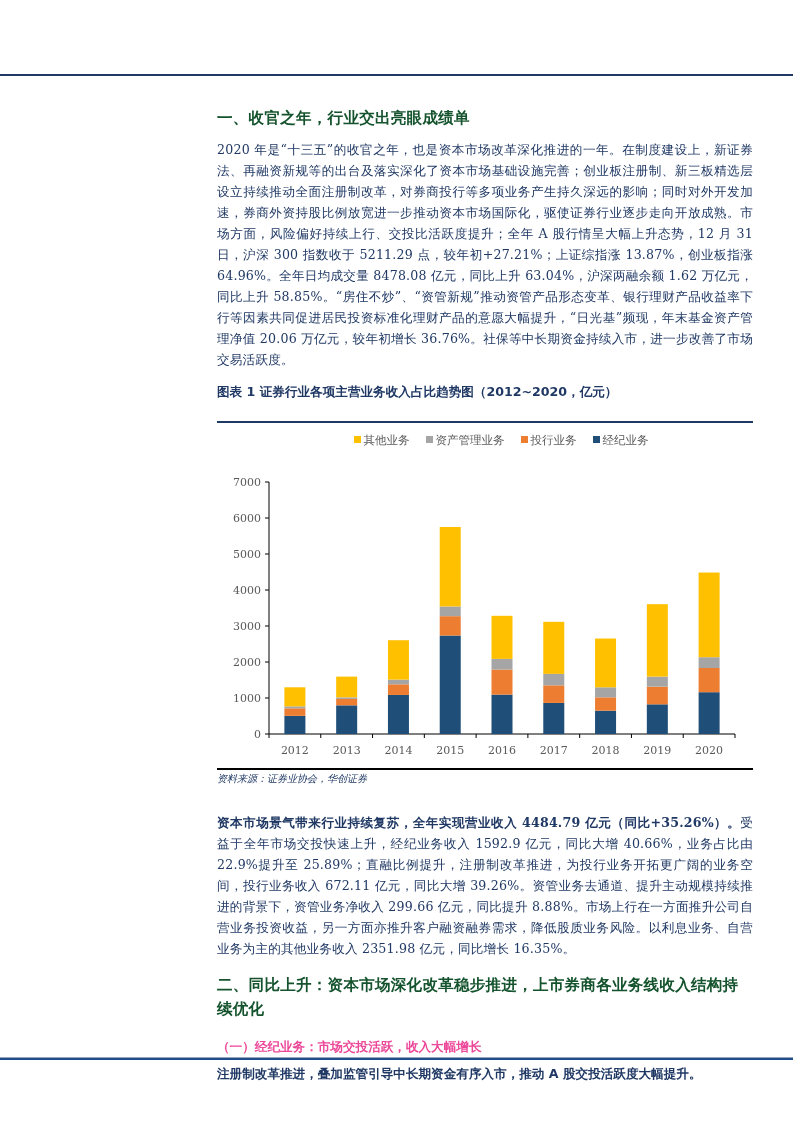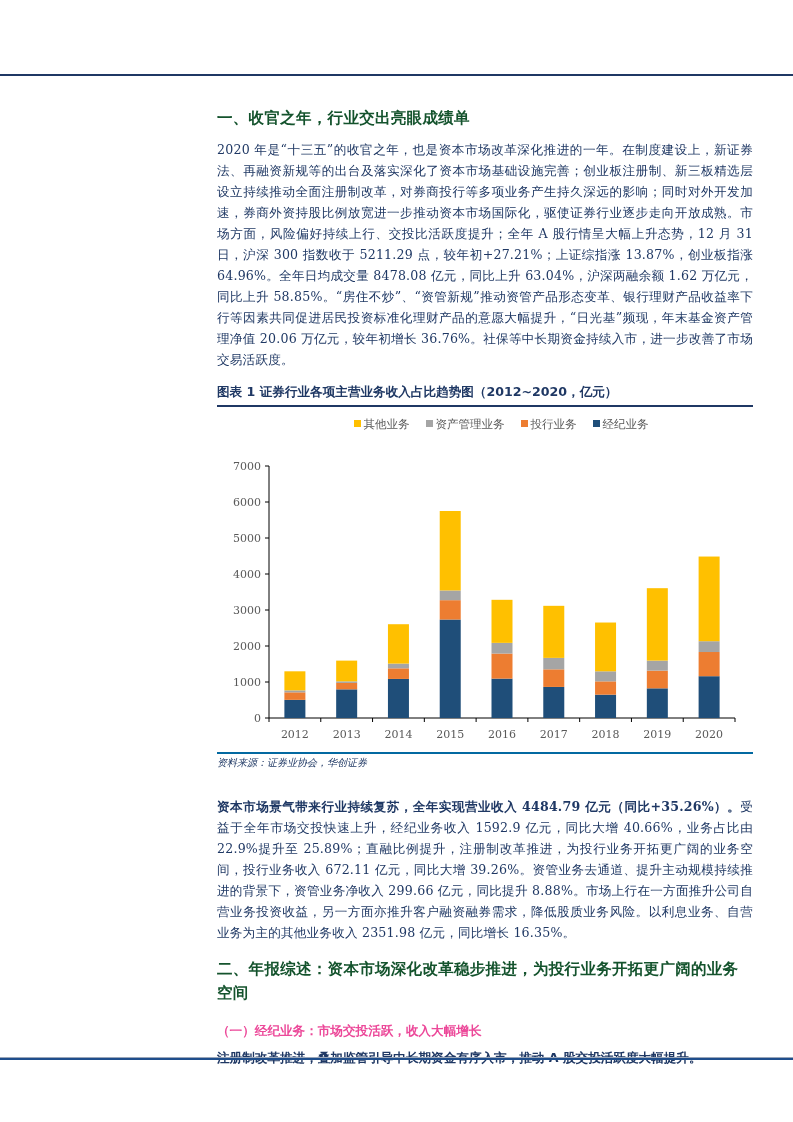--- a/index.html
+++ b/index.html
@@ -2,23 +2,23 @@
 <html><head>
 <meta charset="utf-8">
 <style>
   html,body{margin:0;padding:0;background:#fff;}
   body{width:793px;height:1122px;position:relative;overflow:hidden;font-family:"DejaVu Serif","Liberation Serif",serif;color:#1f3864;}
   .rule-top{position:absolute;left:0;top:74px;width:793px;height:2px;background:#1f3864;}
   .rule-bottom{position:absolute;left:0;top:1057px;width:793px;height:3px;background:linear-gradient(#9aa6b8 0 1px,#1f4e8c 1px 3px);}
   .content{position:absolute;left:217px;top:96px;width:536px;}
   h1{font-size:15.5px;font-weight:bold;margin:12px 0 10px 0;color:#14532d;letter-spacing:0.3px;font-family:"DejaVu Sans","Liberation Sans",sans-serif;}
   p{margin:0;font-size:12.6px;line-height:21px;color:#1f3864;text-align:justify;letter-spacing:0.2px;}
-  .fig-title{margin-top:14px;font-size:12.6px;font-weight:bold;color:#1f3864;padding-bottom:4px;border-bottom:2px solid #1f3864;font-family:"DejaVu Sans","Liberation Sans",sans-serif;}
+  .fig-title{margin-top:14px;font-size:12.6px;font-weight:bold;color:#1f3864;padding-bottom:20px;border-bottom:2px solid #1f3864;font-family:"DejaVu Sans","Liberation Sans",sans-serif;}
   .chart{position:relative;width:536px;height:345px;}
-  .source{font-size:10px;font-style:italic;color:#1f3864;border-top:2px solid #0369a1;padding-top:2px;margin-top:0;}
+  .source{font-size:10px;font-style:italic;color:#1f3864;border-top:2px solid #000000;padding-top:2px;margin-top:0;}
   .legend{position:absolute;top:10px;left:16px;width:100%;text-align:center;font-size:11.5px;color:#595959;}
   .legend span.item{margin:0 8px;}
   .sw{display:inline-block;width:7px;height:7px;margin-right:3px;vertical-align:1px;}
   .bold-lead{font-weight:bold;}
   .sec2{margin-top:14px;}
   .sub{font-size:12.6px;font-weight:bold;margin-top:18px;color:#ec4899;font-family:"DejaVu Sans","Liberation Sans",sans-serif;}
   .lead-b{font-size:12.6px;font-weight:bold;margin-top:10px;color:#1f3864;font-family:"DejaVu Sans","Liberation Sans",sans-serif;}
 </style>
 </head>
 <body>
@@ -107,18 +107,18 @@
         <rect x="481.61111111111114" y="234.212" width="21" height="10.8" fill="#a5a5a5"></rect>
         <rect x="481.61111111111114" y="149.54000000000002" width="21" height="84.67200000000001" fill="#ffc000"></rect>
         <text x="492.11111111111114" y="331" text-anchor="middle" font-size="11" fill="#595959" font-family="DejaVu Serif, serif">2020</text>
       </svg>
   </div>
 
   <div class="source">资料来源：证券业协会，华创证券</div>
 
   <p style="margin-top:26px;"><span class="bold-lead">资本市场景气带来行业持续复苏，全年实现营业收入 4484.79 亿元（同比+35.26%）。</span><span>受益于全年市场交投快速上升，经纪业务收入 1592.9 亿元，同比大增 40.66%，业务占比由 22.9%提升至 25.89%；直融比例提升，注册制改革推进，为投行业务开拓更广阔的业务空间，投行业务收入 672.11 亿元，同比大增 39.26%。资管业务去通道、提升主动规模持续推进的背景下，资管业务净收入 299.66 亿元，同比提升 8.88%。市场上行在一方面推升公司自营业务投资收益，另一方面亦推升客户融资融券需求，降低股质业务风险。以利息业务、自营业务为主的其他业务收入 2351.98 亿元，同比增长 16.35%。</span></p>
 
-  <h1 class="sec2" style="line-height:24px;margin-bottom:0;">二、年报综述：资本市场深化改革稳步推进，为投行业务开拓更广阔的业务空间</h1>
+  <h1 class="sec2" style="line-height:24px;margin-bottom:0;">二、同比上升：资本市场深化改革稳步推进，上市券商各业务线收入结构持续优化</h1>
   <div class="sub">（一）经纪业务：市场交投活跃，收入大幅增长</div>
   <div class="lead-b">注册制改革推进，叠加监管引导中长期资金有序入市，推动 A 股交投活跃度大幅提升。</div>
 </div>
 
 <div class="rule-bottom"></div>
 
 </body></html>

